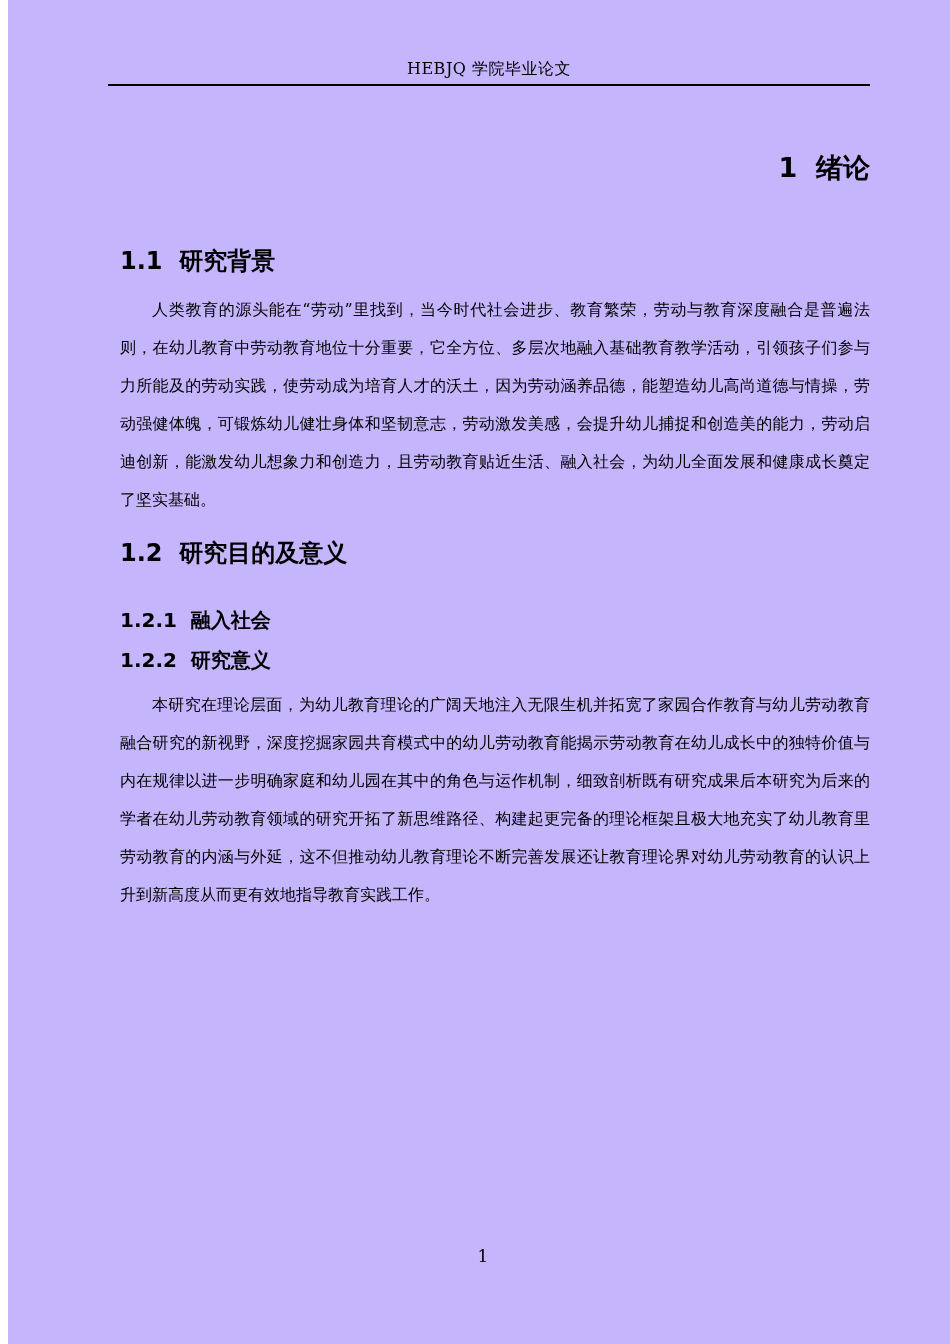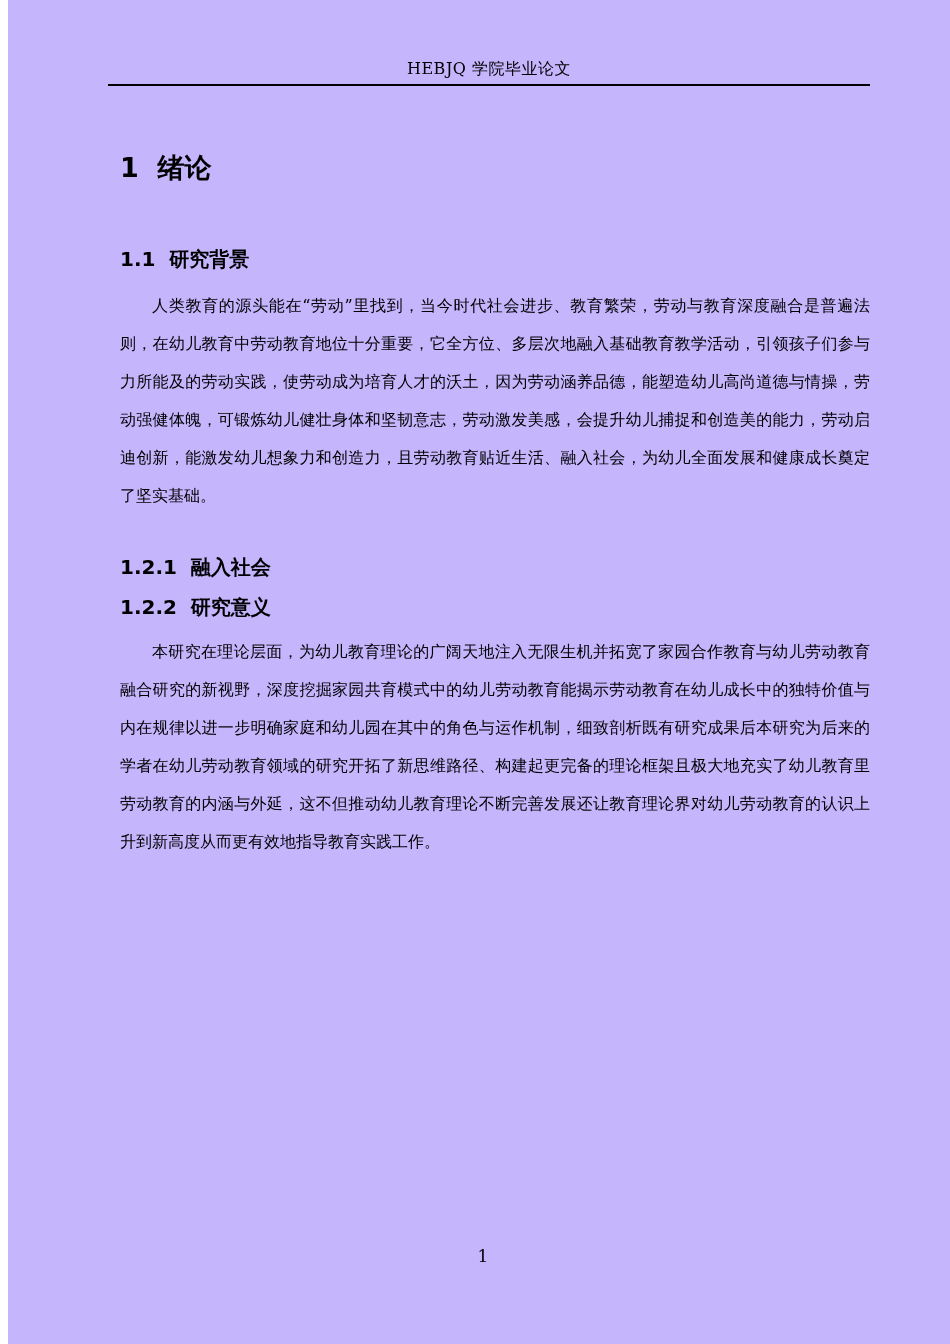--- a/index.html
+++ b/index.html
@@ -28,22 +28,22 @@
     padding-bottom: 4px;
     letter-spacing: 0.5px;
   }
   .doc-body { margin: 0 88px 0 112px; }
   .heading {
     font-family: "DejaVu Sans", "Liberation Sans", sans-serif;
     font-weight: bold;
     color: #000000;
     white-space: pre-wrap;
   }
-  h1.heading { font-size: 27px; line-height: 1.15; margin: 66px 0 0 0; }
-  h2.heading { font-size: 20px; line-height: 1.2; }
+  h1.heading { font-size: 27px; line-height: 1.15; margin: 66px 0 0 0; text-align: right; }
+  h2.heading { font-size: 24px; line-height: 1.2; }
   h2.h2-first { margin: 64px 0 0 0; }
   h2.h2-tight { margin: 20px 0 0 0; }
   h3.heading { font-size: 20px; line-height: 1.2; }
   h3.h3-loose { margin: 40px 0 0 0; }
   h3.h3-tight { margin: 16px 0 0 0; }
   p.body-para {
     font-size: 16px;
     line-height: 38px;
     text-align: justify;
     text-indent: 2em;
@@ -72,20 +72,21 @@
   </header>
 
   <main class="doc-body">
 
     <h1 class="heading">1  绪论</h1>
 
     <h2 class="heading h2-first">1.1  研究背景</h2>
 
     <p class="body-para mt-16">人类教育的源头能在“劳动”里找到，当今时代社会进步、教育繁荣，劳动与教育深度融合是普遍法则，在幼儿教育中劳动教育地位十分重要，它全方位、多层次地融入基础教育教学活动，引领孩子们参与力所能及的劳动实践，使劳动成为培育人才的沃土，因为劳动涵养品德，能塑造幼儿高尚道德与情操，劳动强健体魄，可锻炼幼儿健壮身体和坚韧意志，劳动激发美感，会提升幼儿捕捉和创造美的能力，劳动启迪创新，能激发幼儿想象力和创造力，且劳动教育贴近生活、融入社会，为幼儿全面发展和健康成长奠定了坚实基础。</p>
 
+    <h2 class="heading h2-tight">1.2  研究目的及意义</h2>
 
     <h3 class="heading h3-loose">1.2.1  融入社会</h3>
 
 
     <h3 class="heading h3-tight">1.2.2  研究意义</h3>
 
     <p class="body-para mt-14">本研究在理论层面，为幼儿教育理论的广阔天地注入无限生机并拓宽了家园合作教育与幼儿劳动教育融合研究的新视野，深度挖掘家园共育模式中的幼儿劳动教育能揭示劳动教育在幼儿成长中的独特价值与内在规律以进一步明确家庭和幼儿园在其中的角色与运作机制，细致剖析既有研究成果后本研究为后来的学者在幼儿劳动教育领域的研究开拓了新思维路径、构建起更完备的理论框架且极大地充实了幼儿教育里劳动教育的内涵与外延，这不但推动幼儿教育理论不断完善发展还让教育理论界对幼儿劳动教育的认识上升到新高度从而更有效地指导教育实践工作。</p>
 
 
   </main>

